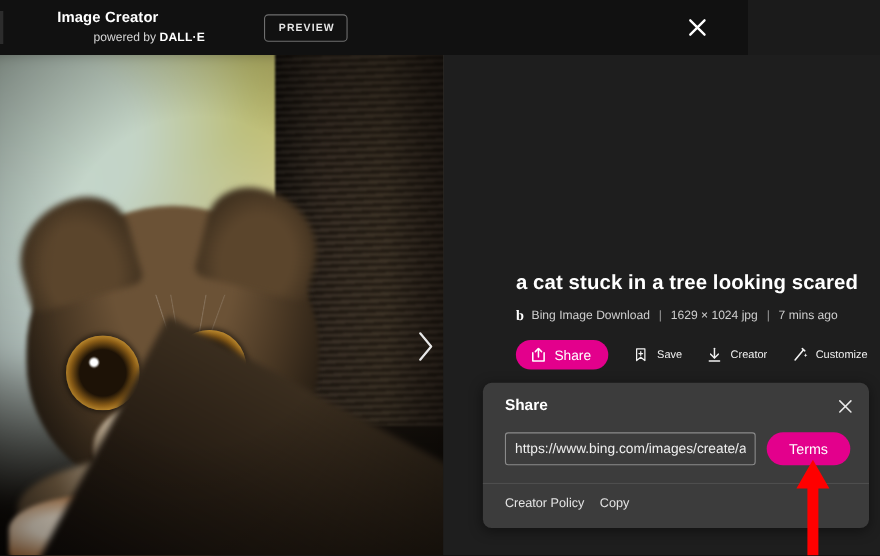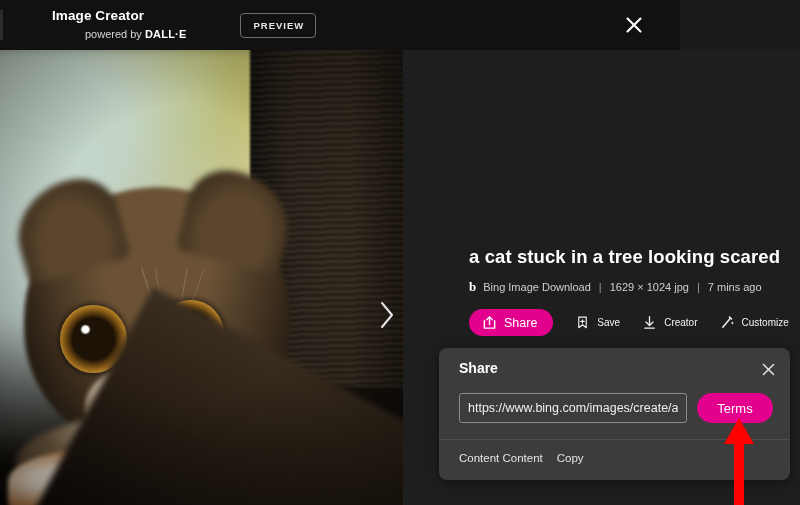--- a/index.html
+++ b/index.html
@@ -508,21 +508,21 @@
       </svg>
     </div>
 
     <input class="sd-url" type="text" value="https://www.bing.com/images/create/a-" style="">
 
     <button class="sd-copy">Terms</button>
 
     <div class="sd-divider"></div>
 
     <div class="sd-footer">
-      <a class="sd-link">Content Content</a>
+      <a class="sd-link">Creator Policy</a>
       <a class="sd-link">Copy</a>
     </div>
   </div>
 
   <svg class="anno-arrow" viewBox="0 0 34 100">
     <polygon points="17,0 32,26 22,26 22,100 12,100 12,26 2,26" fill="#ff0000"></polygon>
   </svg>
 
 </div>
 

